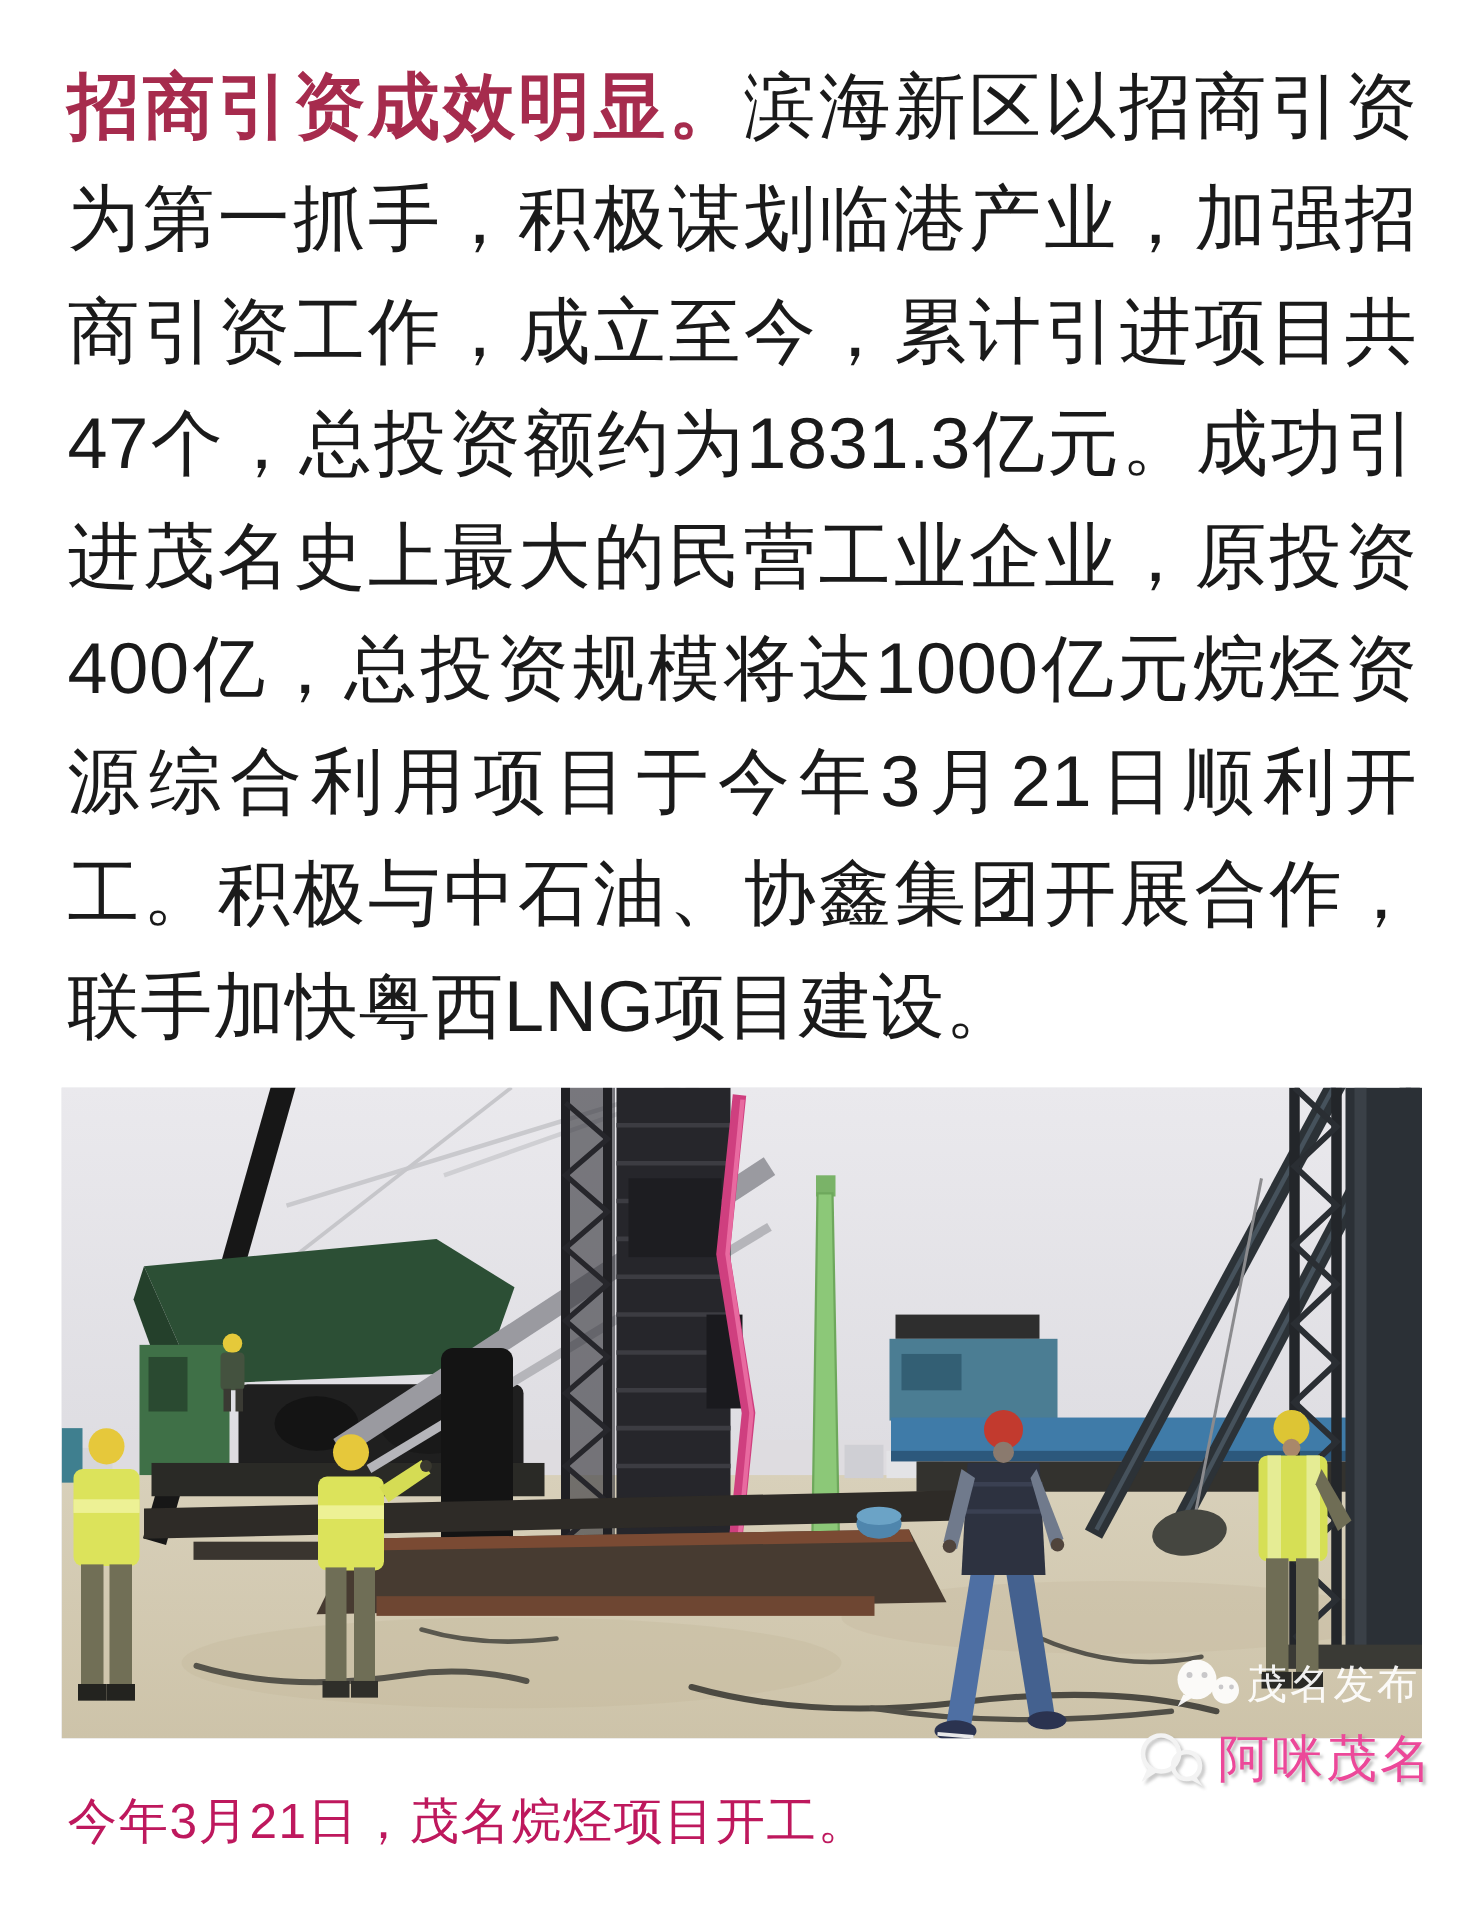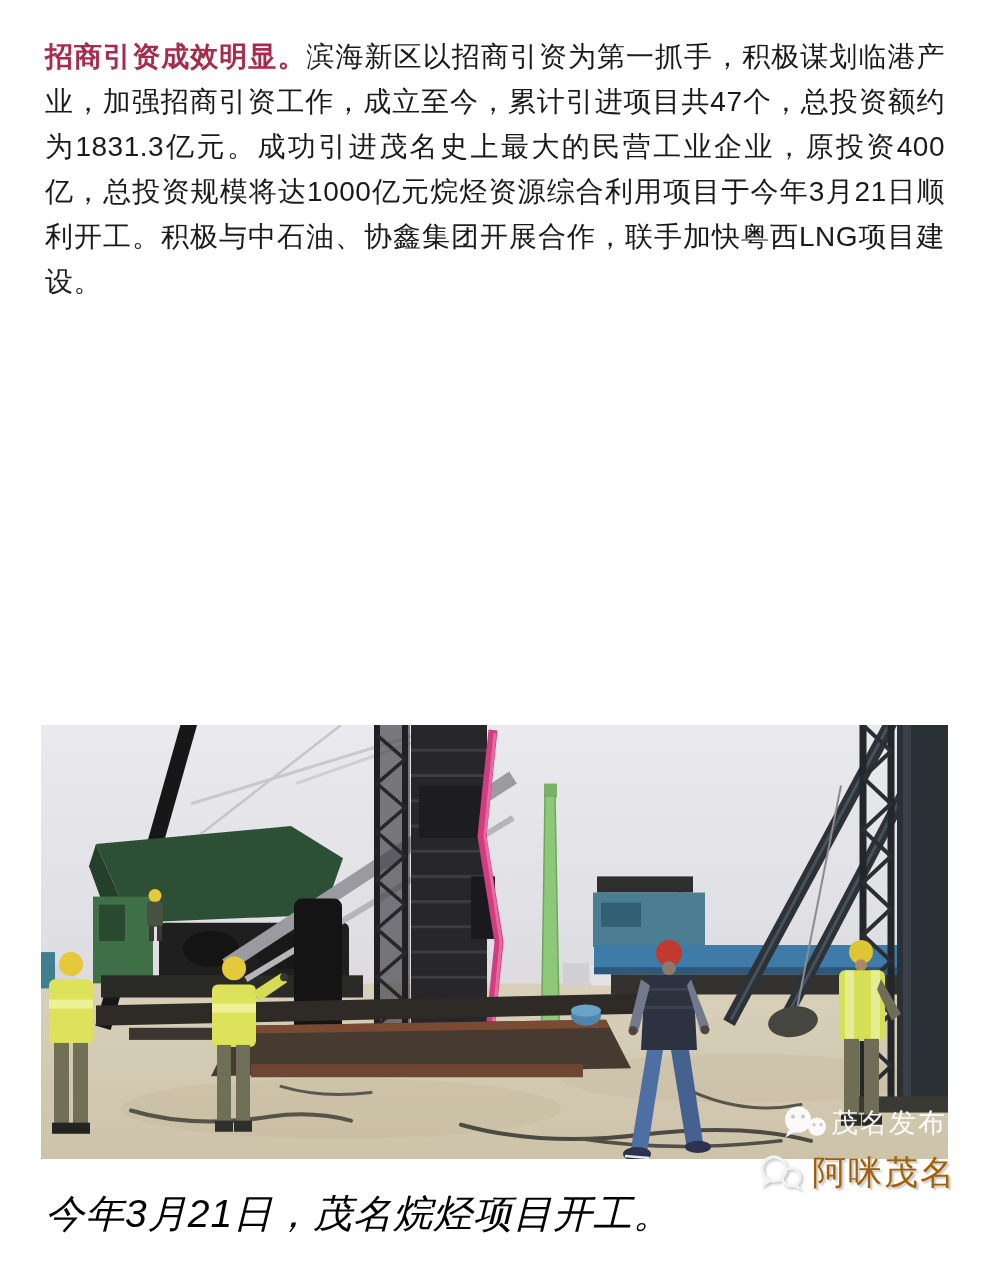--- a/index.html
+++ b/index.html
@@ -6,22 +6,22 @@
   html,body { background:#ffffff; }
   .page {
     position:relative;
     width:988px; height:1280px;
     background:#ffffff;
     overflow:hidden;
     font-family:"Liberation Sans","DejaVu Sans",sans-serif;
   }
   .article-paragraph {
     margin:34px 43px 0 45px;
-    font-size:28px;
-    line-height:45px;
+    font-size:48px;
+    line-height:75px;
     text-align:justify;
     color:#1a1a1a;
     letter-spacing:0.5px;
   }
   .article-lead {
     color:#a62b4d;
     font-weight:700;
   }
   .photo-figure {
     position:absolute;
@@ -30,25 +30,24 @@
     overflow:hidden;
     background:#e6e5e9;
   }
   .photo-figure svg { display:block; width:100%; height:100%; }
   .caption-row {
     position:absolute;
     left:45px; top:1193px;
     width:700px;
   }
   .photo-caption {
-    font-size:39px;
+    font-size:33px;
     line-height:42px;
-    color:#000000;
+    color:#be185d;
     letter-spacing:1px;
-    font-style:italic;
   }
   .gdmm {
     position:absolute;
     right:30px; top:1168px;
     text-align:right;
     pointer-events:none;
   }
   .gdmm-domain {
     display:block;
     font-size:57px;
@@ -60,21 +59,21 @@
   .gdmm-account-row {
     display:flex;
     align-items:center;
     justify-content:flex-end;
     margin-top:-18px;
     margin-right:2px;
   }
   .gdmm-icon { margin-right:6px; filter:drop-shadow(2px 2px 1px rgba(120,120,120,0.4)); }
   .gdmm-account {
     font-size:34px;
-    color:#a16207;
+    color:#ec4899;
     letter-spacing:2px;
     text-shadow:2px 2px 2px rgba(120,120,120,0.45);
     text-align:right;
   }
 </style>
 </head>
 <body>
 
 <div class="page">
 

